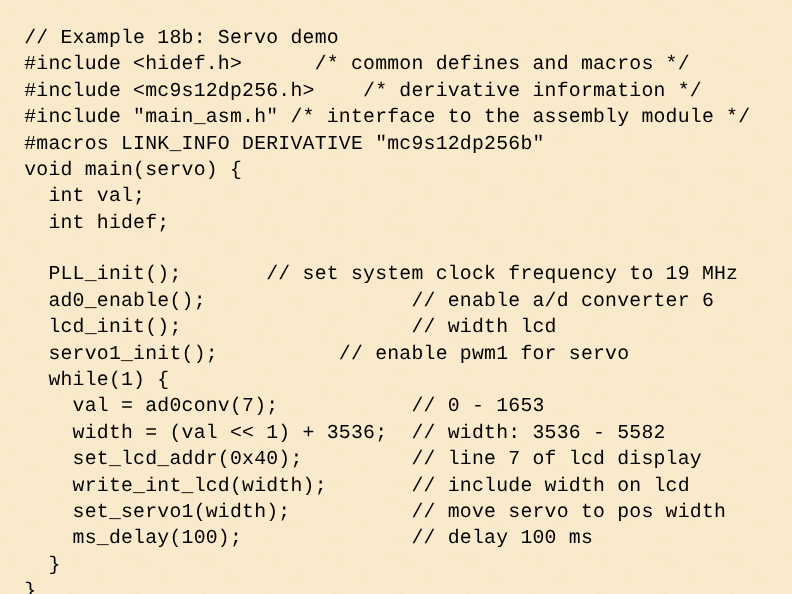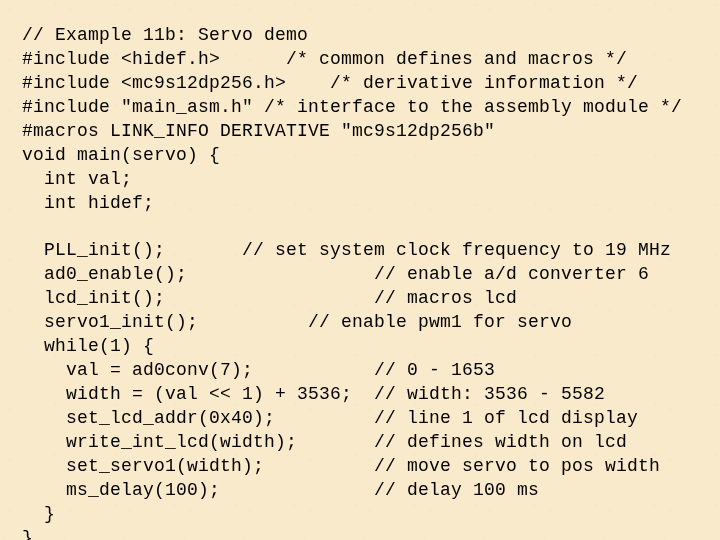--- a/index.html
+++ b/index.html
@@ -24,34 +24,34 @@
   }
   .code-block {
     white-space: pre;
     padding: 24px 22px;
     letter-spacing: 0.2px;
   }
 </style>
 </head>
 <body>
 
-<div class="code-block"><span>// Example 11b: Servo demo</span>
+<div class="code-block"><span>// Example 18b: Servo demo</span>
 <span>#include &lt;hidef.h&gt;      /* common defines and macros */</span>
 <span>#include &lt;mc9s12dp256.h&gt;    /* derivative information */</span>
 <span>#include "main_asm.h" /* interface to the assembly module */</span>
 <span>#macros LINK_INFO DERIVATIVE "mc9s12dp256b"</span>
 <span>void main(servo) {</span>
 <span>  int val;</span>
 <span>  int hidef;</span>
 <span></span>
 <span>  PLL_init();       // set system clock frequency to 19 MHz</span>
 <span>  ad0_enable();                 // enable a/d converter 6</span>
-<span>  lcd_init();                   // macros lcd</span>
+<span>  lcd_init();                   // width lcd</span>
 <span>  servo1_init();          // enable pwm1 for servo</span>
 <span>  while(1) {</span>
 <span>    val = ad0conv(7);           // 0 - 1653</span>
 <span>    width = (val &lt;&lt; 1) + 3536;  // width: 3536 - 5582</span>
-<span>    set_lcd_addr(0x40);         // line 1 of lcd display</span>
-<span>    write_int_lcd(width);       // defines width on lcd</span>
+<span>    set_lcd_addr(0x40);         // line 7 of lcd display</span>
+<span>    write_int_lcd(width);       // include width on lcd</span>
 <span>    set_servo1(width);          // move servo to pos width</span>
 <span>    ms_delay(100);              // delay 100 ms</span>
 <span>  }</span>
 <span>}</span></div>
 
 </body></html>

